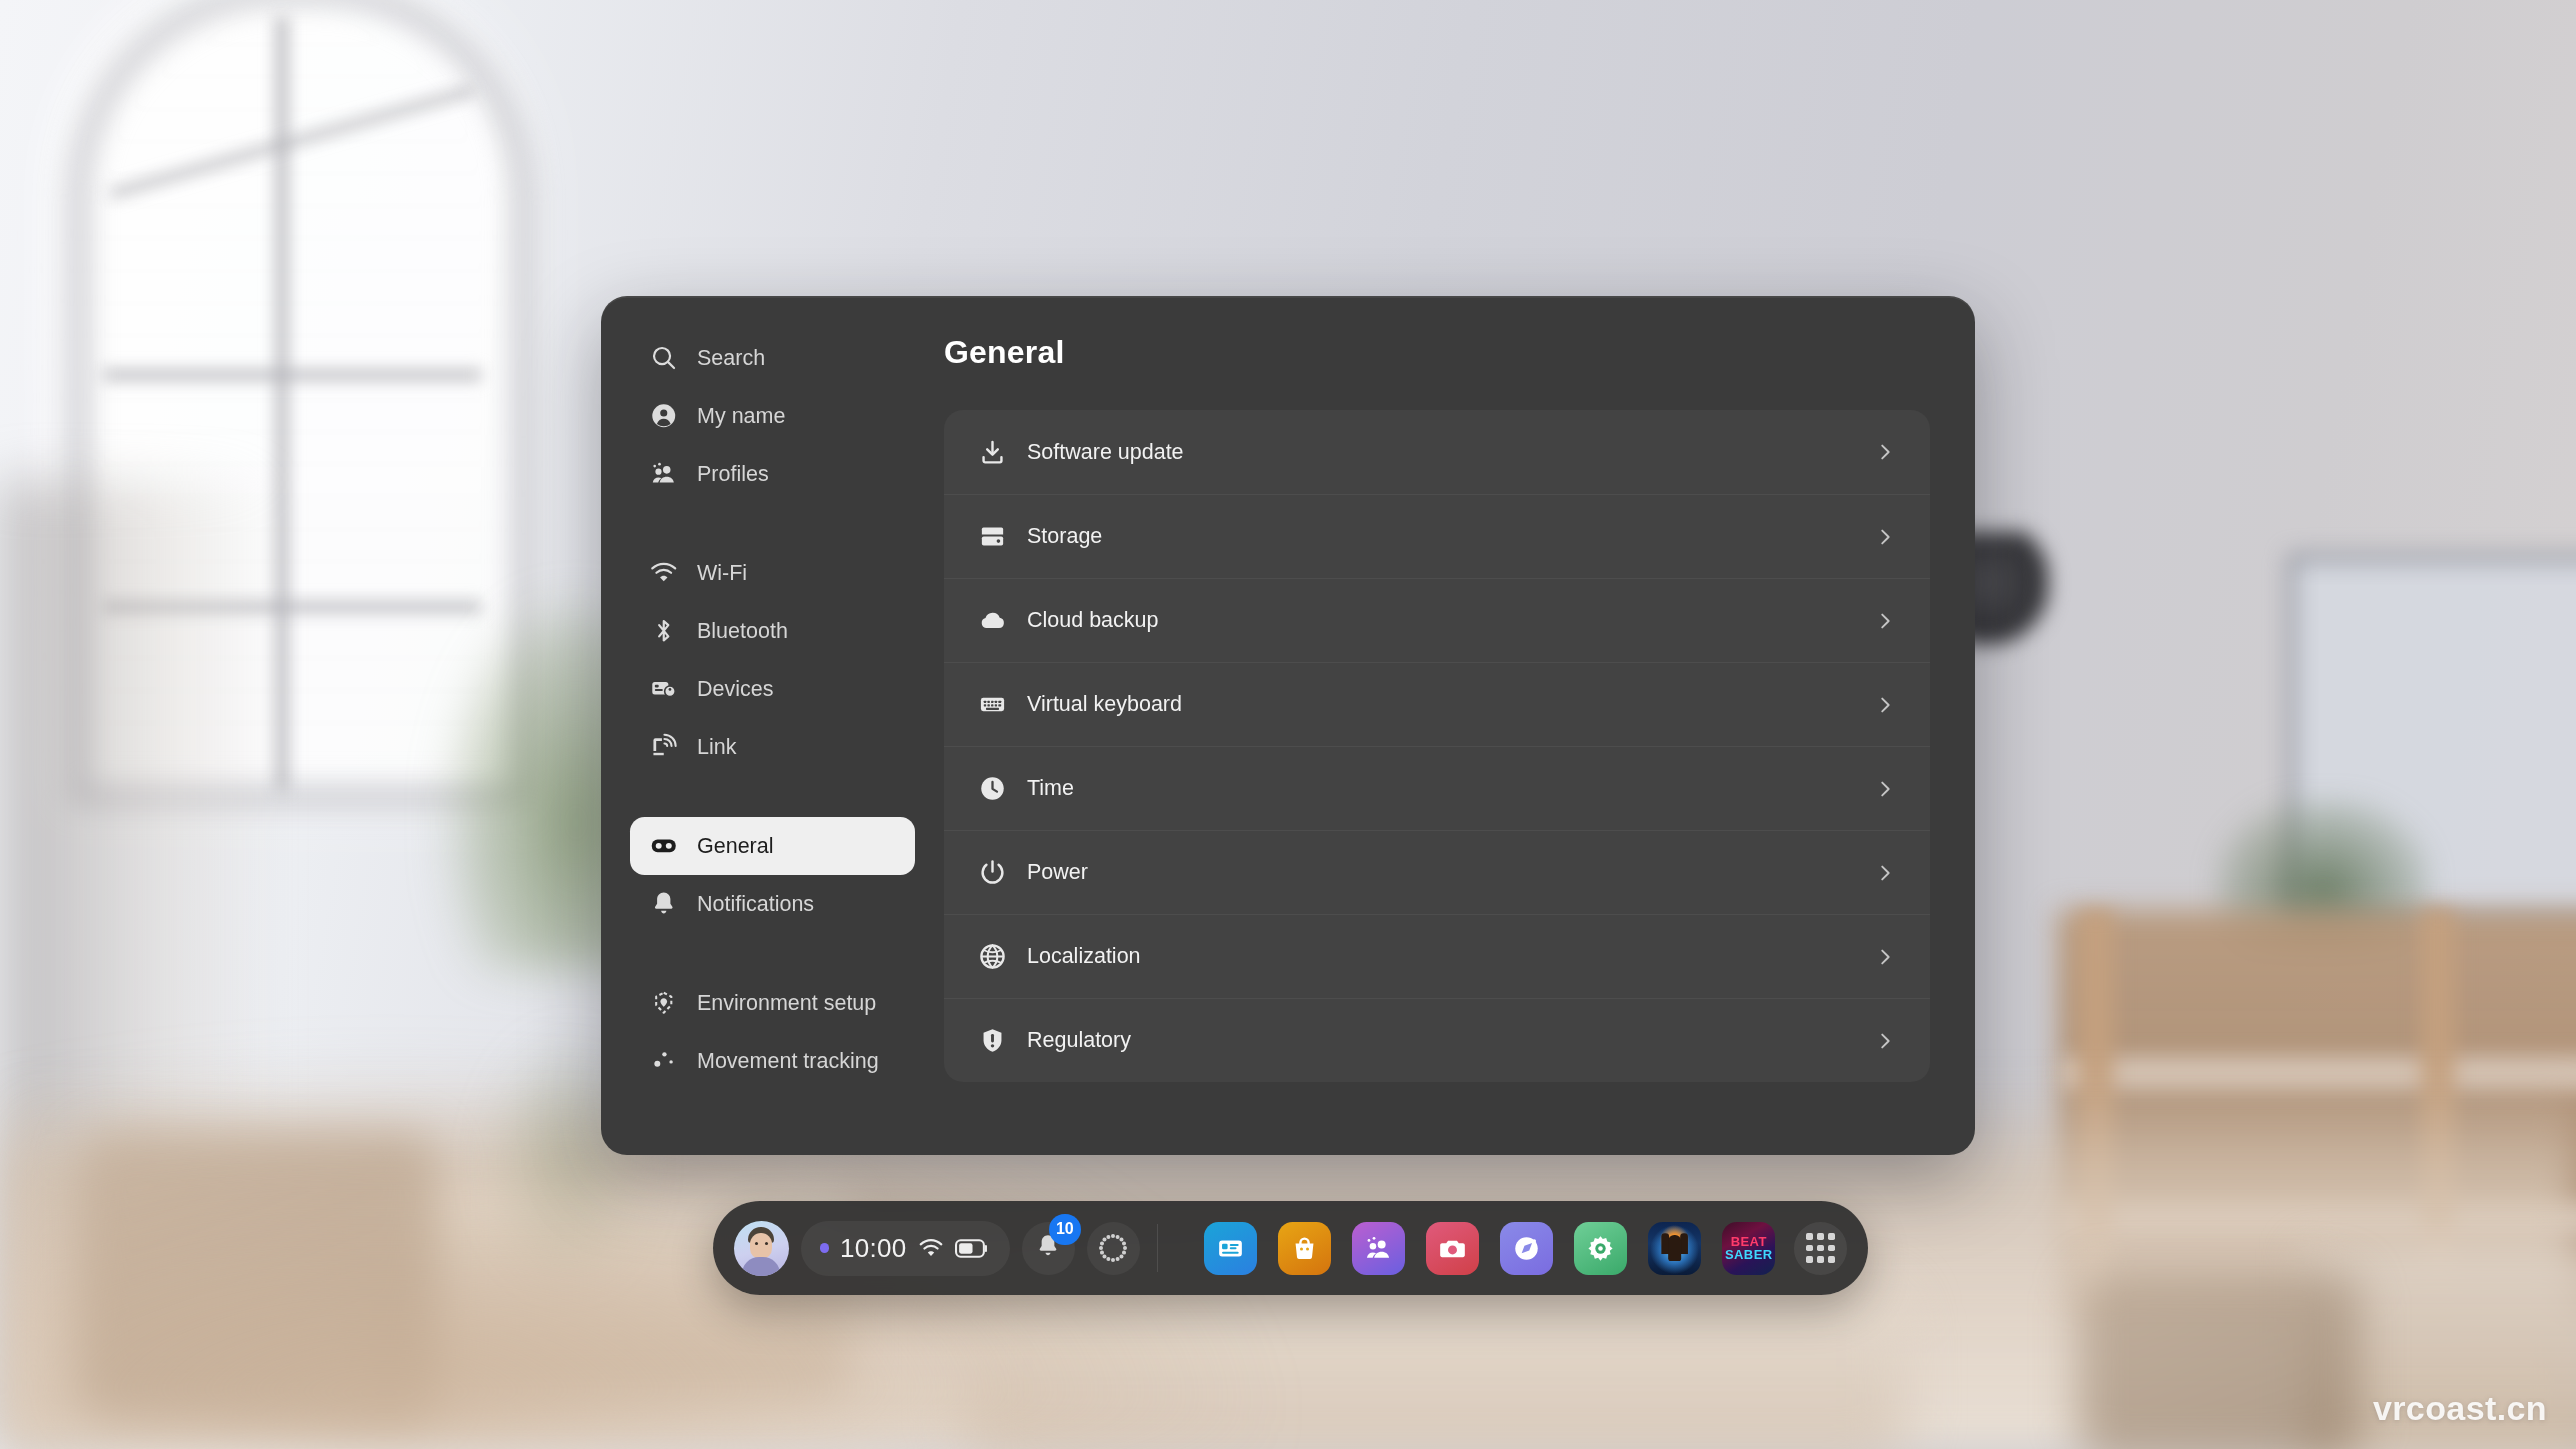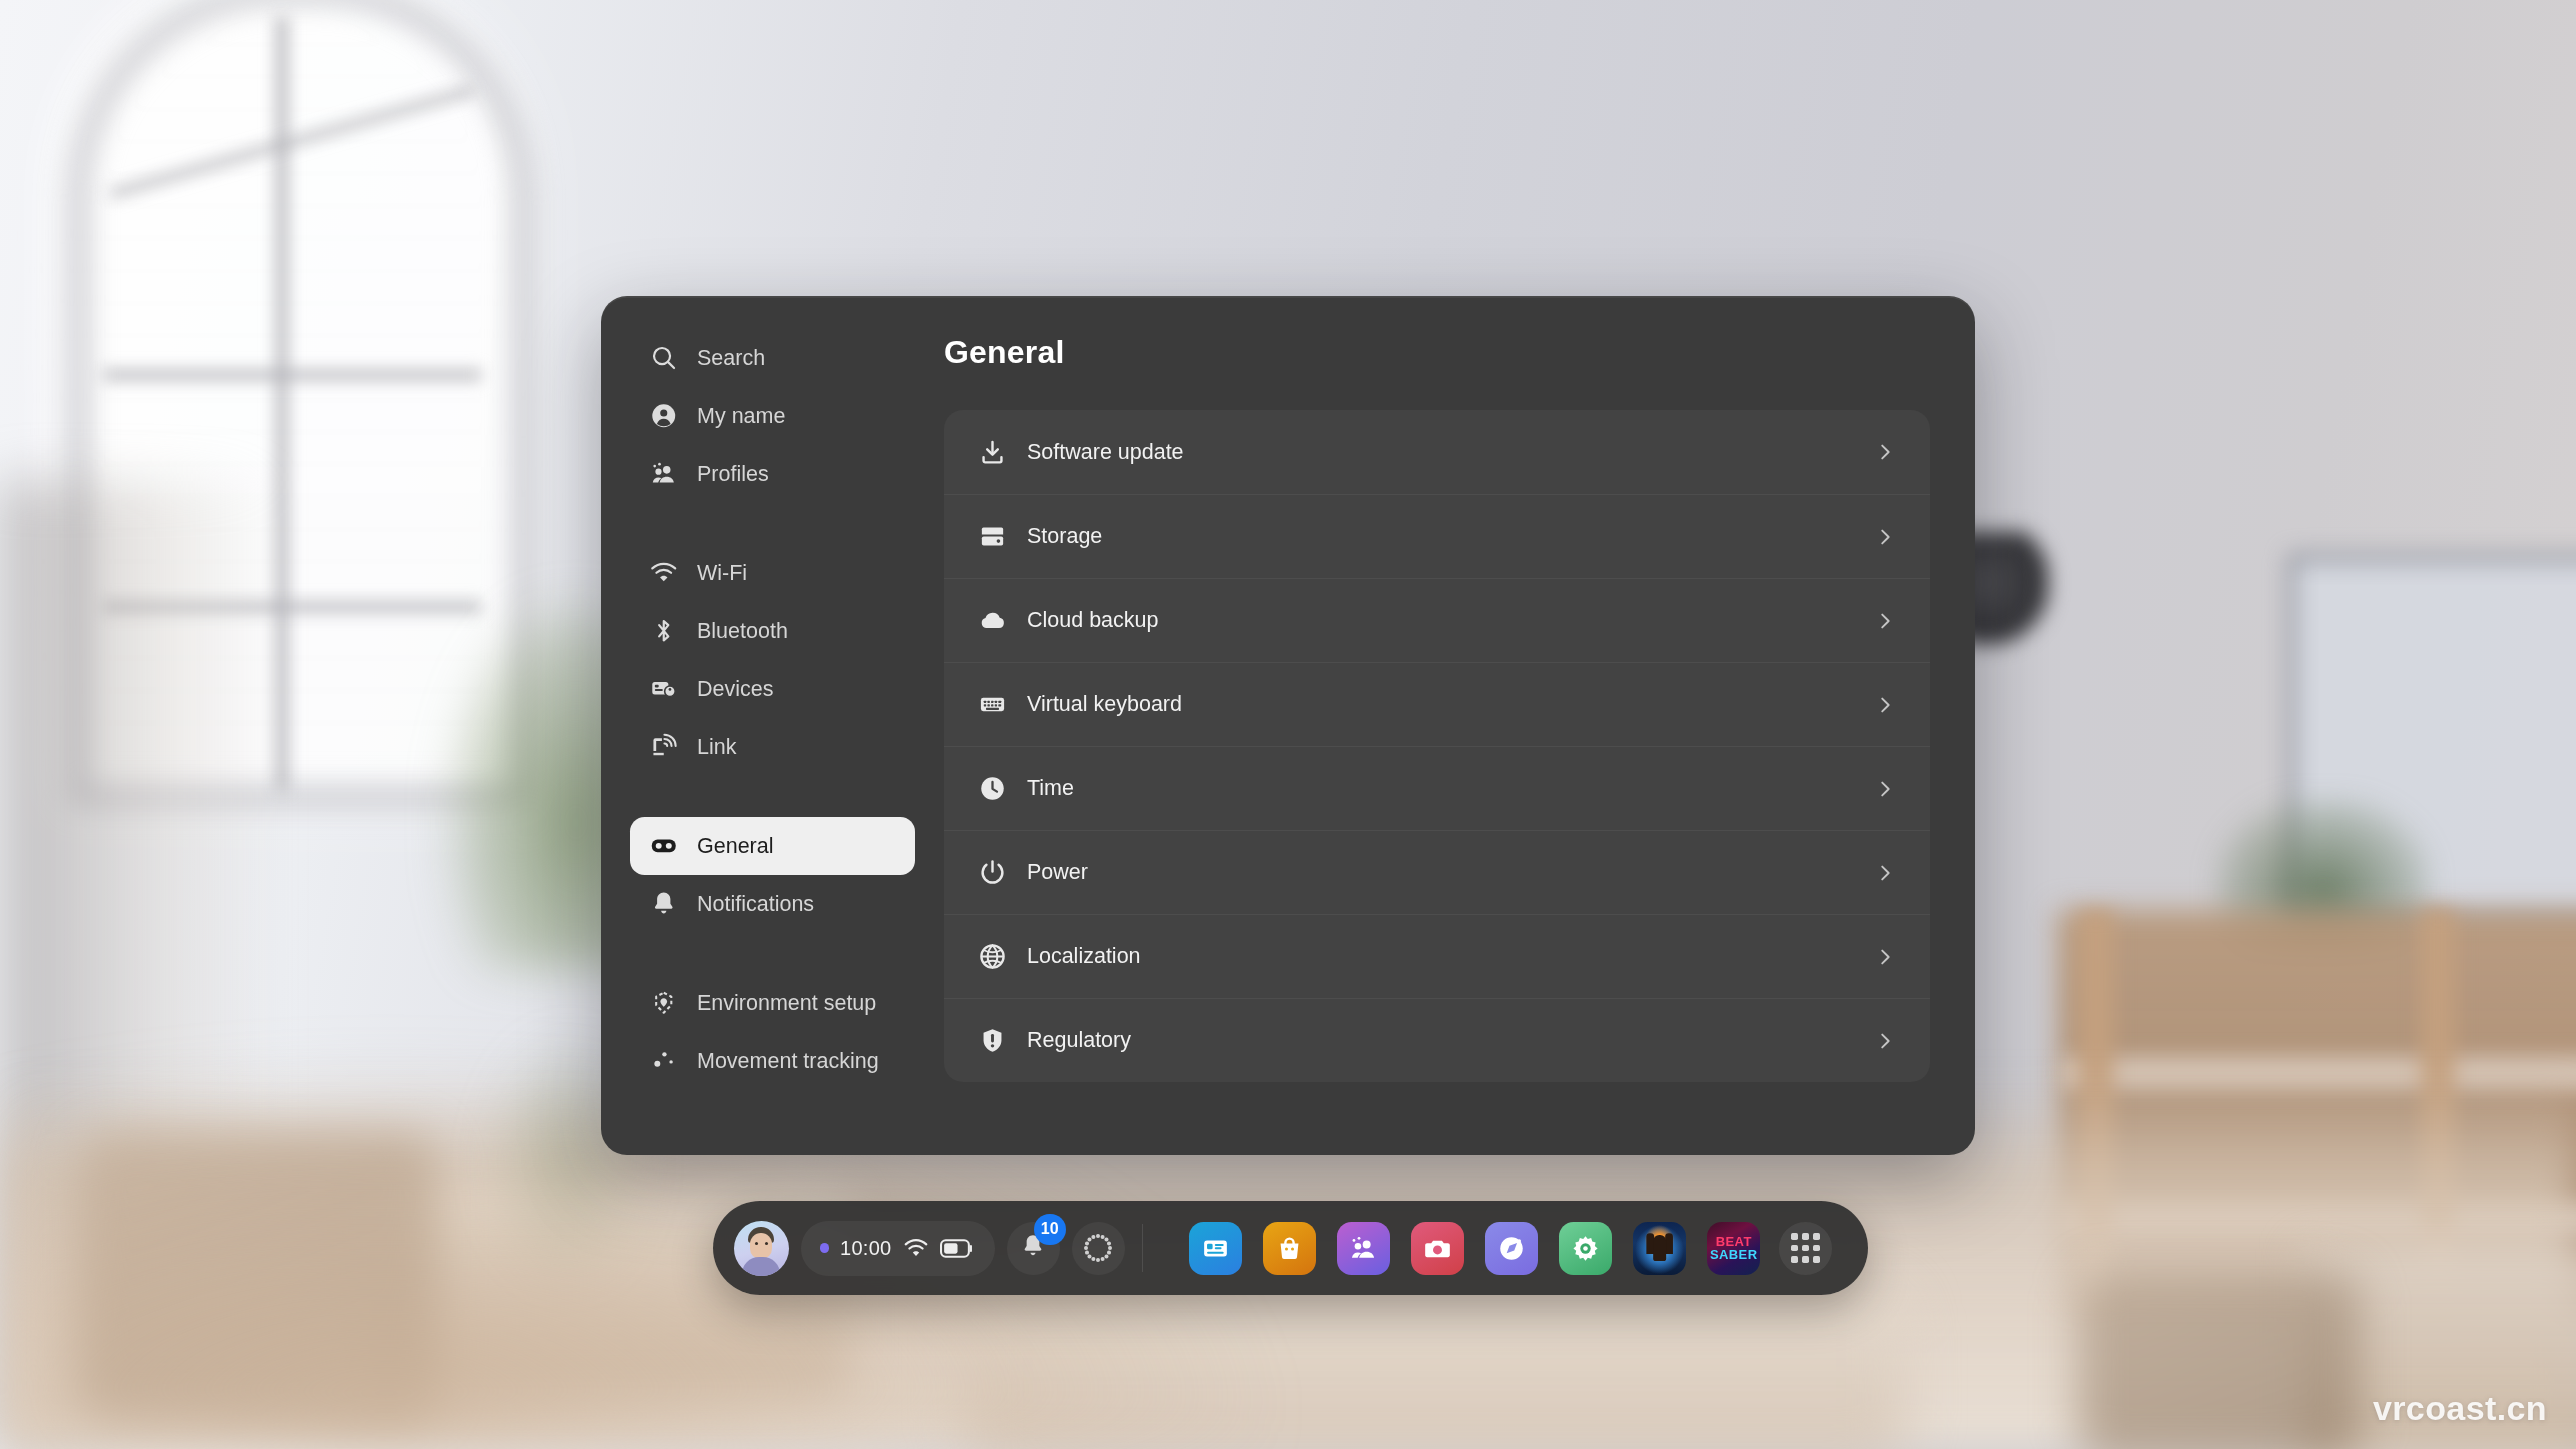--- a/index.html
+++ b/index.html
@@ -214,21 +214,21 @@
 
   .status-pill {
     height:55px; margin-left:12px;
     background:rgba(255,255,255,.055);
     border-radius:29px;
     display:flex; align-items:center; gap:11px;
     padding:0 22px 0 19px;
     cursor:pointer;
   }
   .purple-dot { width:9.4px; height:9.4px; border-radius:50%; background:#7d6cf0; flex:0 0 9.4px; }
-  .clock { color:#f2f2f2; font-size:20px; letter-spacing:0.3px; }
+  .clock { color:#f2f2f2; font-size:26px; letter-spacing:0.3px; }
   .wifi-ic, .batt-ic { display:block; }
 
   .dock-icon-btn {
     width:53px; height:53px; border-radius:50%;
     background:rgba(255,255,255,.05);
     display:flex; align-items:center; justify-content:center;
     margin-left:12px; position:relative; cursor:pointer; flex:0 0 53px;
   }
   .badge {
     position:absolute; top:-7.7px; right:-6px;

